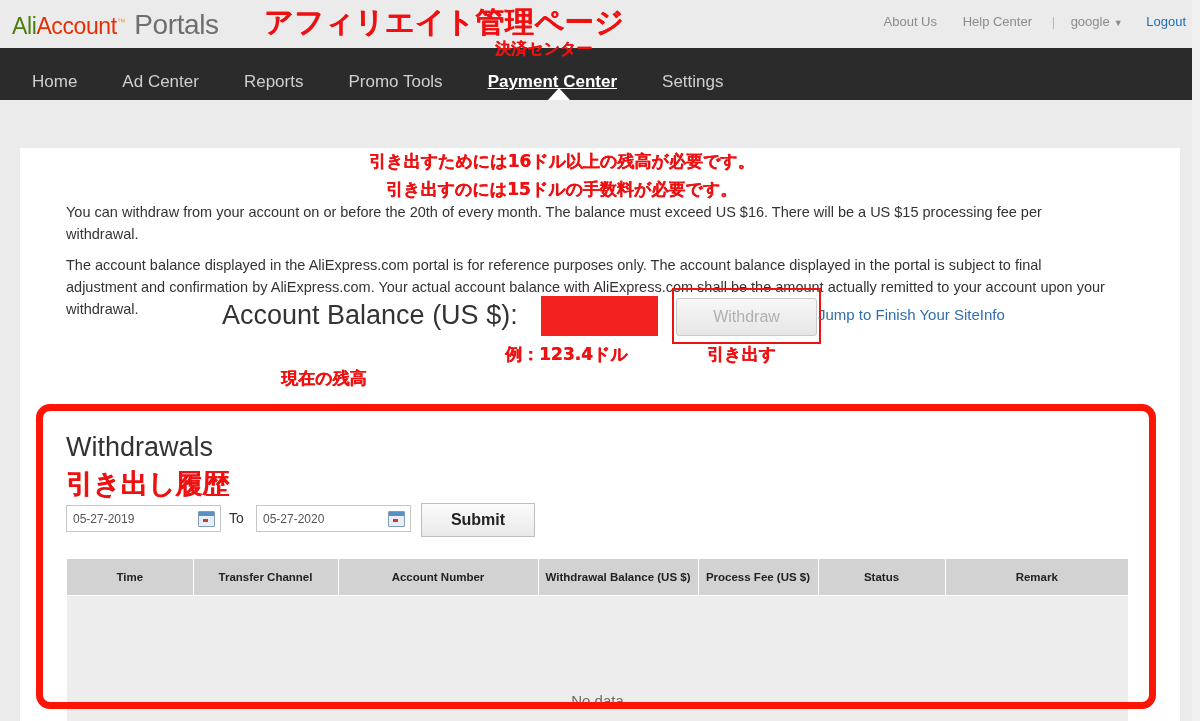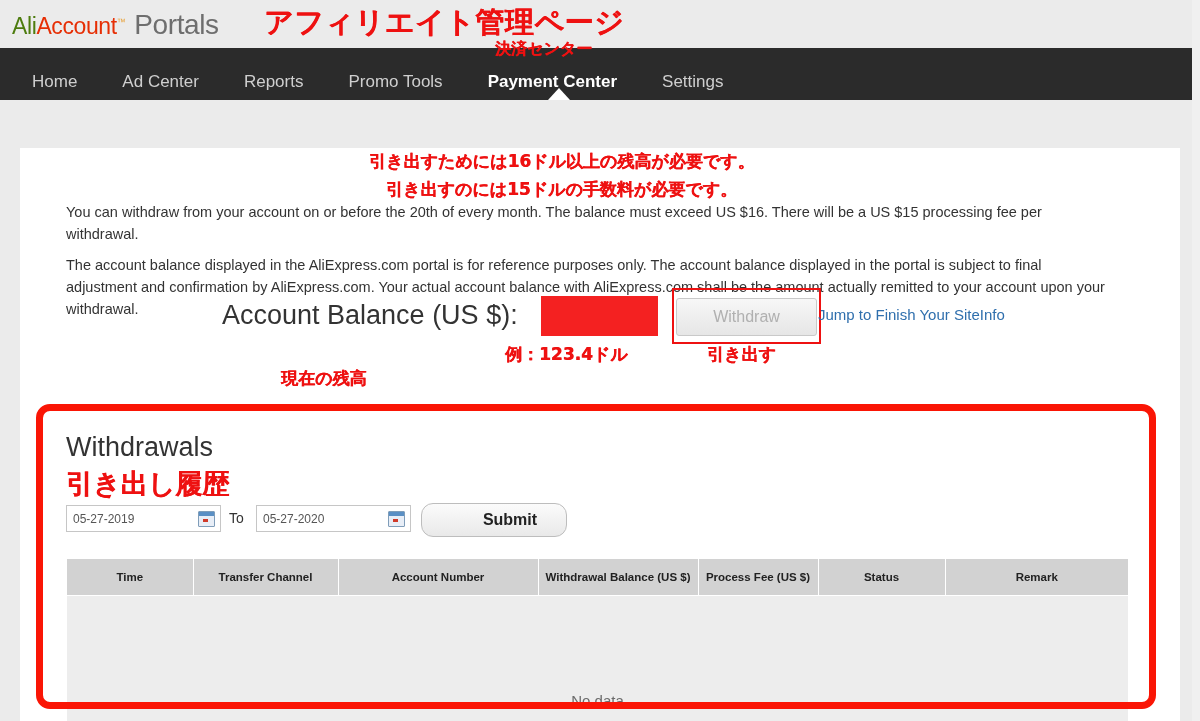--- a/index.html
+++ b/index.html
@@ -54,21 +54,21 @@
   
   .mainnav{
     position:absolute;left:0;top:48px;width:1200px;height:52px;
     background:#2b2b2b;
   }
   .mainnav ul{list-style:none;margin:0;padding:8px;display:flex;height:52px;align-items:center;border-radius:22px;}
   .mainnav li{
     color:#cfcfcf;font-size:17px;padding:0 21px;margin-left:3px;cursor:pointer;
     white-space:nowrap;
   }
-  .mainnav li.active{color:#ffffff;font-weight:bold;}
+  .mainnav li.active{color:#ffffff;font-weight:bold;text-decoration:underline;}
   .nav-arrow{
     position:absolute;left:548px;top:88px;width:0;height:0;
     border-left:11px solid transparent;border-right:11px solid transparent;
     border-bottom:12px solid #ffffff;
   }
 
   
   .subnav{
     position:absolute;left:0;top:100px;width:1200px;height:48px;
     background:#ebebeb;
@@ -165,25 +165,24 @@
   .cal-icon::after{
     content:"";position:absolute;left:4px;top:7px;width:5px;height:3px;
     background:#d03a2a;
   }
   .to-label{
     position:absolute;left:229px;top:510px;font-size:14px;color:#333333;
   }
   .submit-btn{
     position:absolute;left:421px;top:503px;width:112px;height:32px;
     background:linear-gradient(#fbfbfb,#e9e9e9);
-    border:1px solid #bdbdbd;border-radius:12px;
+    border:1px solid #bdbdbd;border-radius:0;
     font-size:16px;color:#222222;font-weight:bold;
     display:flex;align-items:center;justify-content:center;
     cursor:pointer;
-    padding-left:32px;
   }
 
   
   .tbl{
     position:absolute;left:67px;top:559px;width:1061px;
     border-collapse:collapse;table-layout:fixed;
   }
   .tbl th{
     background:#d2d2d2;border-right:1px solid #ffffff;
     border-bottom:1px solid #ffffff;
@@ -204,20 +203,27 @@
 </head>
 <body>
 
 <div class="topbar">
   <div class="logo">
     <span class="ali">Ali</span><span class="express">Account</span><span class="tm">™</span><span class="portals">Portals</span>
   </div>
 
   <div class="anno title-jp">アフィリエイト管理ページ</div>
 
+  <div class="topnav">
+    <a href="#">About Us</a>
+    <a href="#">Help Center</a>
+    <span class="sep">|</span>
+    <span class="acct">google</span><span class="caret">▼</span>
+    <a href="#" class="logout">Logout</a>
+  </div>
 </div>
 
 <div class="mainnav">
   <ul>
     <li>Home</li>
     <li>Ad Center</li>
     <li>Reports</li>
     <li>Promo Tools</li>
     <li class="active">Payment Center</li>
     <li>Settings</li>

